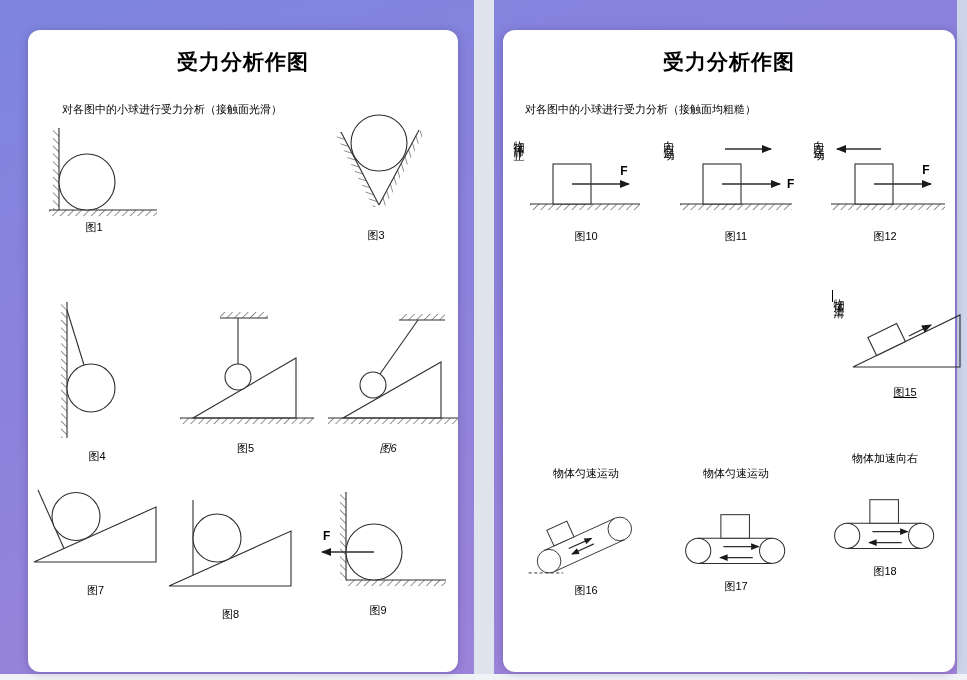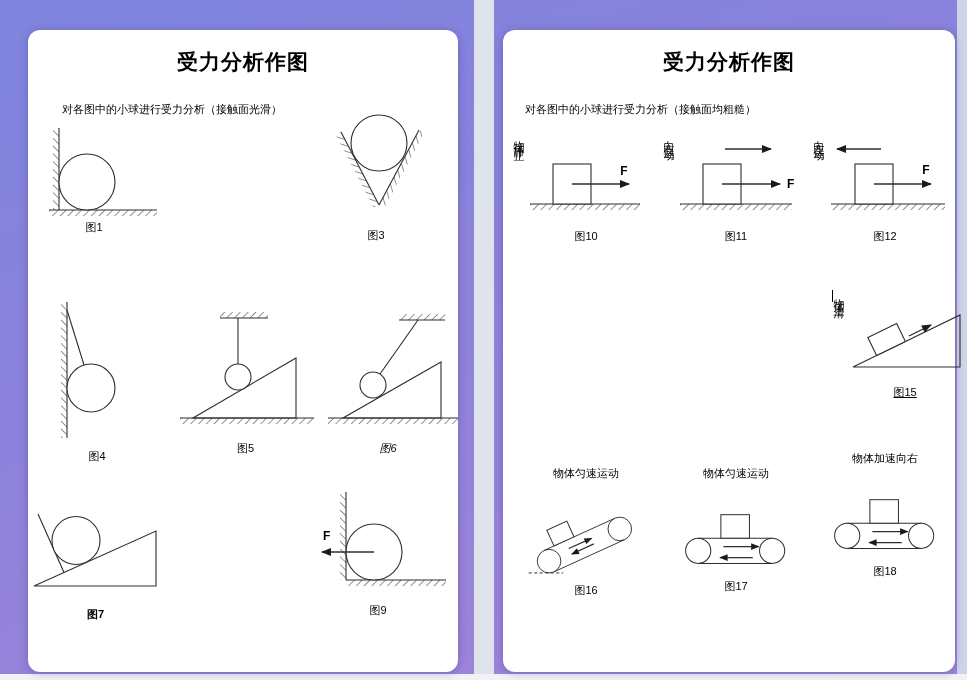--- a/index.html
+++ b/index.html
@@ -114,29 +114,37 @@
       <rect x="86" y="8" width="46" height="6" fill="url(#hp)" stroke="none"></rect>
       <line x1="105" y1="14" x2="67" y2="68"></line>
       <path d="M30,112 L128,112 L128,56 Z"></path>
       <line x1="15" y1="112" x2="145" y2="112"></line>
       <rect x="15" y="112" width="130" height="6" fill="url(#hp)" stroke="none"></rect>
       <circle cx="60" cy="79" r="13" fill="#fff"></circle>
     </svg>
     <div class="caption">图6</div>
   </div>
 
-  <div class="fig" style="left:0;top:444px;width:135px;font-weight:bold;">
+  <div class="fig" style="left:0;top:420px;width:135px;">
     <svg width="135" height="130" viewBox="0 0 135 130" fill="none" stroke="#2e2e2e" stroke-width="1.1">
       <path d="M6,112 L128,112 L128,57 Z"></path>
       <line x1="10" y1="40" x2="36" y2="98.5"></line>
       <circle cx="48" cy="66.5" r="24" fill="#fff"></circle>
     </svg>
     <div class="caption">图7</div>
   </div>
 
+  <div class="fig" style="left:135px;top:444px;width:135px;">
+    <svg width="135" height="130" viewBox="0 0 135 130" fill="none" stroke="#2e2e2e" stroke-width="1.1">
+      <path d="M6,112 L128,112 L128,57 Z"></path>
+      <line x1="30" y1="26" x2="30" y2="101"></line>
+      <circle cx="54" cy="64" r="24" fill="#fff"></circle>
+    </svg>
+    <div class="caption">图8</div>
+  </div>
 
   <div class="fig" style="left:280px;top:448px;width:140px;">
     <svg width="140" height="122" viewBox="0 0 140 122" fill="none" stroke="#2e2e2e" stroke-width="1.1">
       <line x1="38" y1="14" x2="38" y2="102"></line>
       <g transform="translate(38,14) rotate(90)">
           <rect width="88" height="6" fill="url(#hp)" stroke="none"></rect>
         </g>
       <line x1="38" y1="102" x2="138" y2="102"></line>
       <rect x="38" y="102" width="100" height="6" fill="url(#hp)" stroke="none"></rect>
       <circle cx="66" cy="74" r="28" fill="#fff"></circle>

